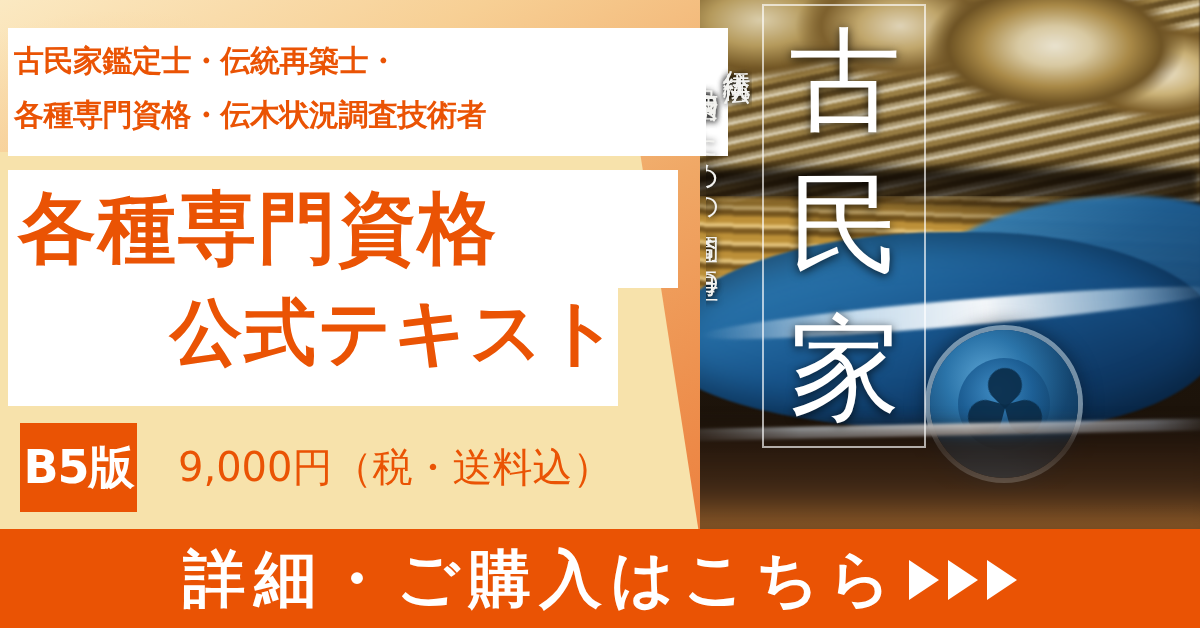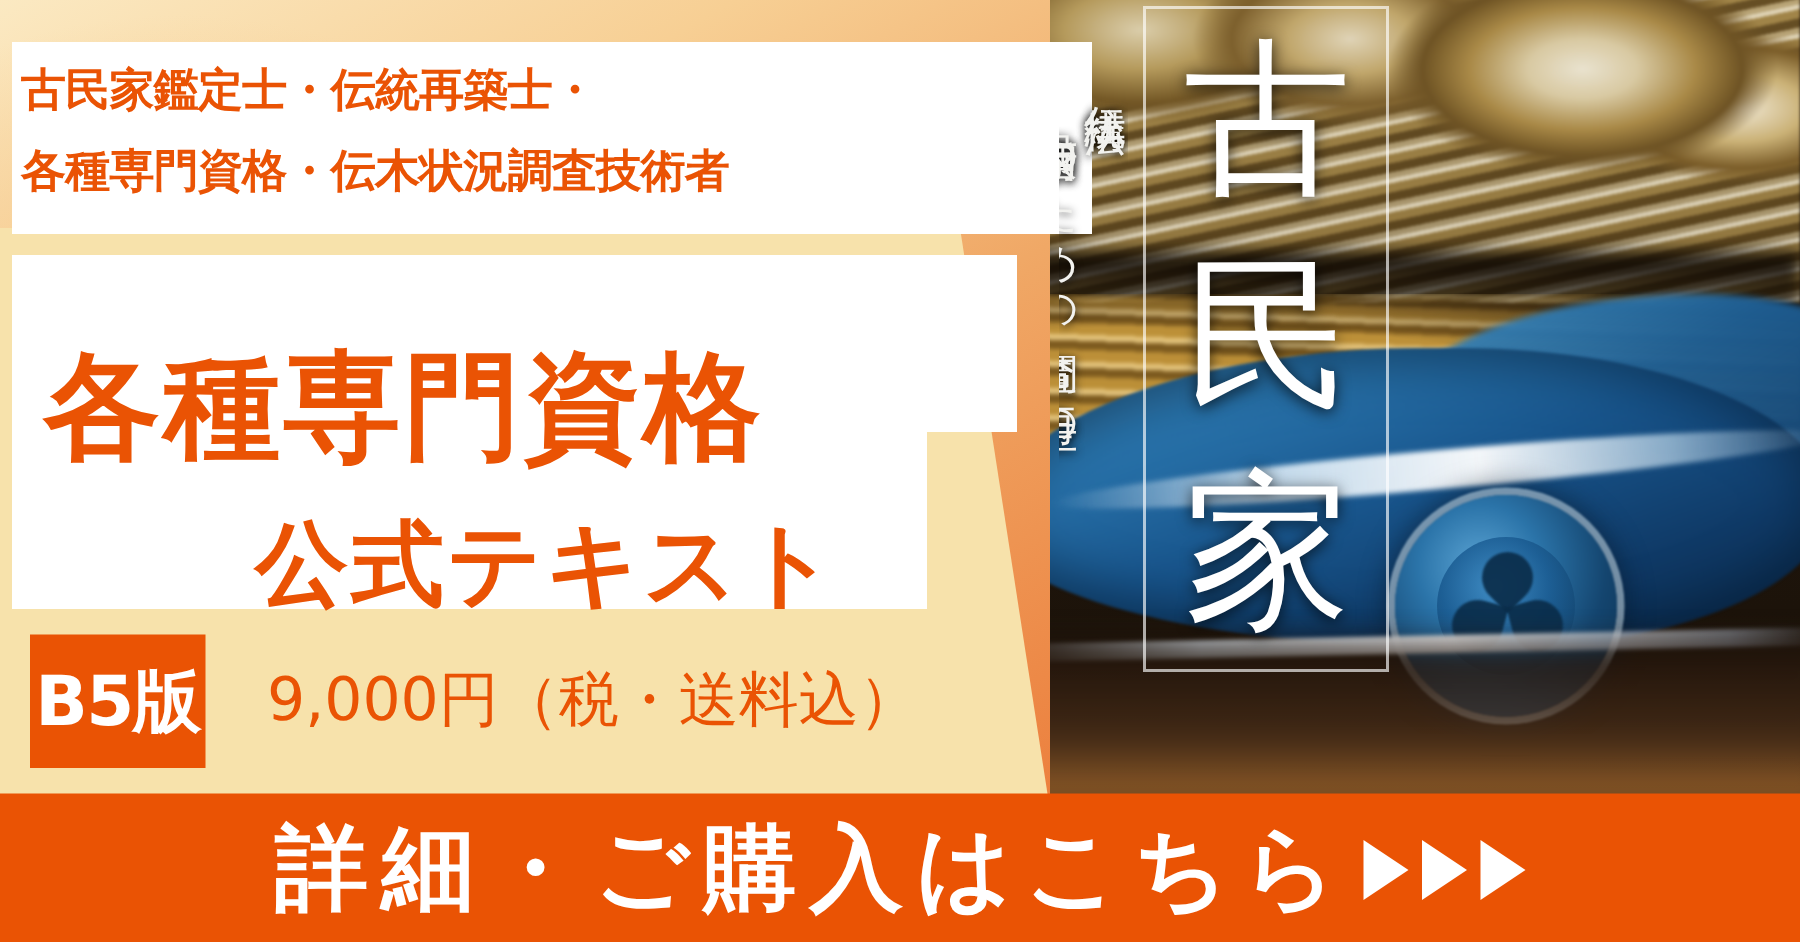--- a/index.html
+++ b/index.html
@@ -137,22 +137,22 @@
   }
   .cert span{display:block;}
 
   
   .headline{
     position:absolute;left:0;top:176px;width:680px;
     color:#ea5304;font-weight:700;
     font-family:"DejaVu Sans","Liberation Sans",sans-serif;
     letter-spacing:2px;
   }
-  .hl-1{display:block;font-size:78px;line-height:104px;padding-left:29px;margin-top:44px;}
-  .hl-2{display:block;font-size:62px;line-height:104px;padding-left:170px;}
+  .hl-1{display:block;font-size:78px;line-height:104px;padding-left:18px;}
+  .hl-2{display:block;font-size:72px;line-height:104px;padding-left:170px;}
 
   
   #badge-b5{
     position:absolute;left:20px;top:423px;width:117px;height:89px;
     background:#ea5304;
   }
   #badge-b5 .b5-txt{
     display:block;color:#fff;font-weight:700;font-size:46px;
     line-height:89px;text-align:center;letter-spacing:-1px;
     font-family:"DejaVu Sans","Liberation Sans",sans-serif;

